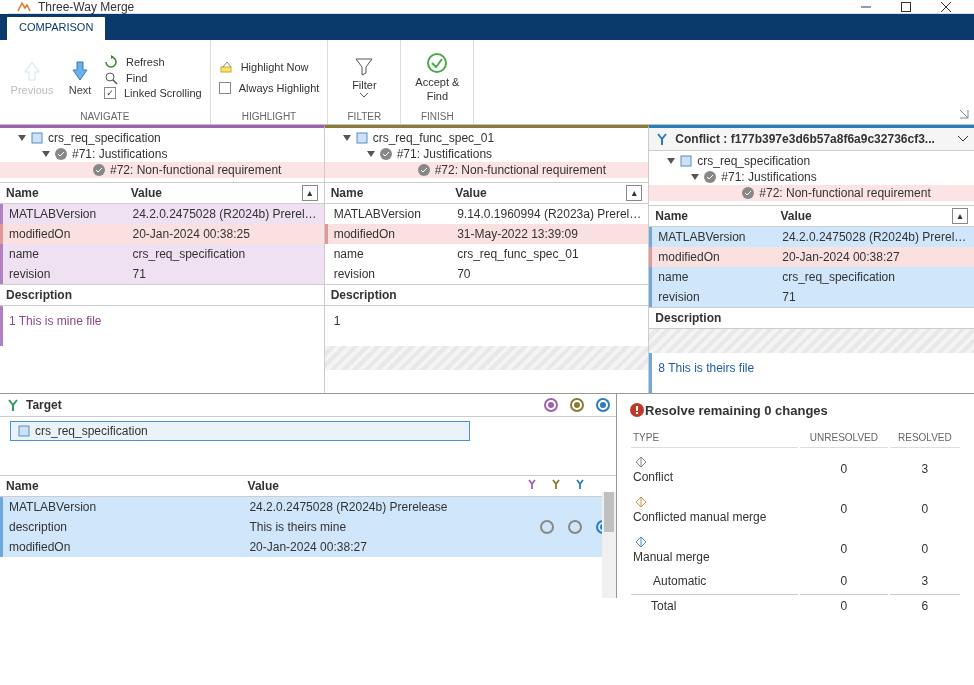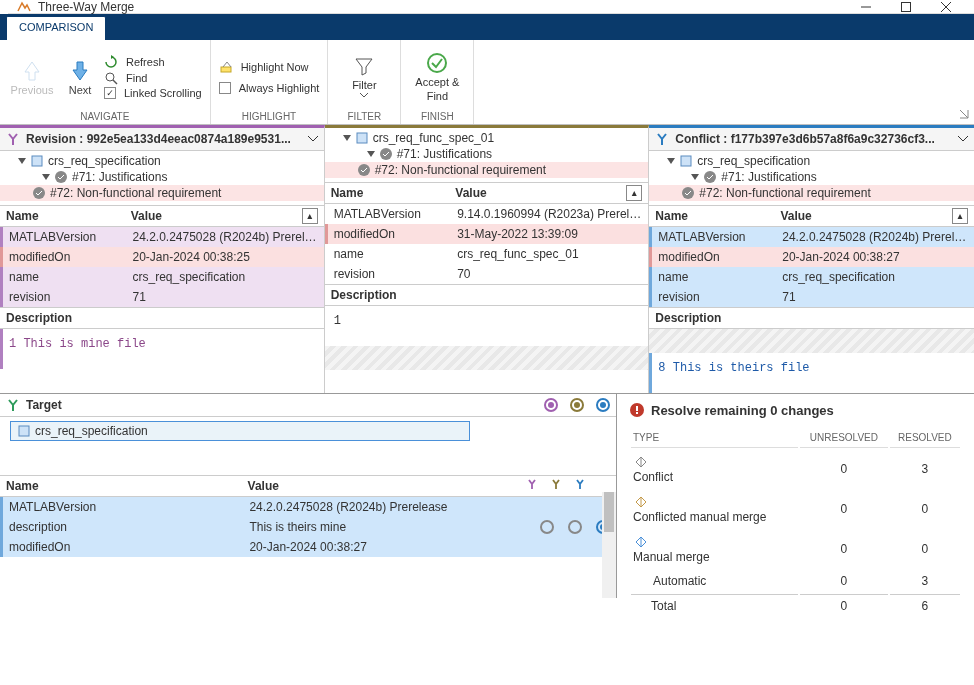--- a/index.html
+++ b/index.html
@@ -34,58 +34,58 @@
 .rev-col { flex:1 1 33.3%; border-right:1px solid #ccc; min-width:0;}
 .rev-header { display:flex; align-items:center; gap:6px; padding:4px 6px; background:#f5f5f5; font-weight:bold; font-size:12px; border-bottom:1px solid #ccc; white-space:nowrap; overflow:hidden;}
 .rev-icon { width:14px; height:14px; flex-shrink:0;}
 .rev-header .dd { margin-left:auto; }
 
 
 .tree { padding:2px 0; }
 .tree-row { display:flex; align-items:center; gap:4px; padding:1px 6px; font-size:12px;}
 .tree-row.lv1 { padding-left: 18px; }
 .tree-row.lv2 { padding-left: 42px; }
-.tree-row.lv3 { padding-left: 32px; }
+.tree-row.lv3 { padding-left: 92px; }
 .tree-row.hl-pink { background:#fce4e4; }
 .tri { width:8px; height:8px; }
 
 
 .props { margin-top:2px; }
 .props-head { display:flex; padding:3px 6px; font-weight:bold; font-size:12px; border-top:1px solid #ccc; border-bottom:1px solid #ccc; background:#fff; position:relative;}
 .props-head .col1 { width:40%; }
 .props-head .col2 { flex:1; }
 .props-head .collapse-ico { position:absolute; right:6px; top:2px; width:16px;height:16px; border:1px solid #888; display:flex;align-items:center;justify-content:center; font-size:9px;}
 .prop-row { display:flex; padding:3px 6px; font-size:12px; border-left:3px solid transparent;}
 .prop-row .col1 { width:40%; }
 .prop-row .col2 { flex:1; white-space:nowrap; overflow:hidden; text-overflow:ellipsis;}
 .hl-lilac { background:#efe0f2; border-left-color:#b080c0;}
 .hl-pink2 { background:#fbe0e0; border-left-color:#e09898;}
 .hl-blue { background:#cfe6fb; border-left-color:#6fa8dc;}
 .desc-head { padding:3px 6px; font-weight:bold; border-top:1px solid #ccc; border-bottom:1px solid #ccc;}
-.desc-body { padding:8px 6px; font-family: Liberation Mono, monospace; min-height:40px; border-left:3px solid transparent;}
+.desc-body { padding:8px 6px; font-family: Liberation Sans, sans-serif; min-height:40px; border-left:3px solid transparent;}
 .desc-body.lilac { border-left-color:#b080c0; color:#8b4789;}
 .desc-body.blue { border-left-color:#6fa8dc; color:#1e5aa8;}
 .hatch { background: repeating-linear-gradient(135deg,#f4f4f4,#f4f4f4 4px,#e8e8e8 4px,#e8e8e8 8px); height:24px;}
 
 
 .bottom { display:flex; border-top:1px solid #999; height:205px;}
 .target-pane { width:617px; display:flex; flex-direction:column; border-right:1px solid #999;}
 .target-header { display:flex; align-items:center; gap:6px; padding:4px 6px; font-weight:bold; font-size:12px; border-bottom:1px solid #ccc;}
 .target-header .radios { margin-left:auto; display:flex; gap:12px;}
 .target-tree { padding:4px 10px;}
 .target-input { border:1px solid #4a90d9; padding:2px 6px; display:flex; align-items:center; gap:4px; width:460px; background:#eaf3f9;}
 .target-props-head { display:flex; padding:3px 6px; font-weight:bold; border-top:1px solid #ccc; border-bottom:1px solid #ccc; margin-top:30px; position:relative;}
 .target-props-head .col1{width:40%;} .target-props-head .col2{flex:1;}
 .target-props-head .marks { position:absolute; right:30px; top:2px; display:flex; gap:12px;}
 .target-row { display:flex; padding:3px 6px; border-left:3px solid #6fa8dc; background:#cfe6fb;}
 .target-row .col1{width:40%;} .target-row .col2{flex:1;}
 .target-row .radios { margin-left:auto; display:flex; gap:14px; align-items:center;}
 
 .resolve-pane { flex:1; padding:8px 12px; display:flex; flex-direction:column;}
-.resolve-title { display:flex; align-items:center; gap:6px; font-weight:bold; font-size:13px; margin-bottom:8px;}
+.resolve-title { display:flex; align-items:center; font-weight:bold; font-size:13px; margin-bottom:8px;}
 .resolve-table { width:100%; font-size:12px;}
 .resolve-table th { text-align:left; font-size:10px; color:#666; font-weight:normal; padding:4px 2px; border-bottom:1px solid #ddd;margin-left:16px;}
 .resolve-table th.num { text-align:center;}
 .resolve-table td { padding:4px 2px;}
 .resolve-table td.num { text-align:center;}
 .resolve-table tr.total td { font-weight:normal; border-top:1px solid #ccc;}
 svg { display:block; }
 </style>
 </head>
 <body>
@@ -212,29 +212,20 @@
     <svg width="12" height="12">
         <path d="M10 2 L10 10 L2 10" fill="none" stroke="#888"></path>
         <line x1="2" y1="2" x2="10" y2="10" stroke="#888"></line>
       </svg>
   </div>
 </div>
 
 <div class="revisions">
 
   <div class="rev-col" style="border-top:3px solid #a060b0;">
-    <div class="rev-header">
-      <svg class="rev-icon" viewBox="0 0 14 14">
-          <path d="M7 13 L7 7 L3 2 M7 7 L11 2" stroke="#a060b0" stroke-width="2" fill="none"></path>
-        </svg>
-      <span>Revision : 992e5ea133d4eeac0874a189e9531...</span>
-      <svg class="dd" width="10" height="6">
-          <path d="M0 0 L5 5 L10 0" fill="none" stroke="#333"></path>
-        </svg>
-    </div>
     <div class="tree">
       <div class="tree-row lv1">
         <svg class="tri">
             <path d="M0 1 L8 1 L4 7 Z" fill="#555"></path>
           </svg>
         <svg width="14" height="14">
             <rect x="2" y="2" width="10" height="10" fill="#cde2f7" stroke="#5a8bbf"></rect>
           </svg>
         <span>crs_req_specification</span>
       </div>

